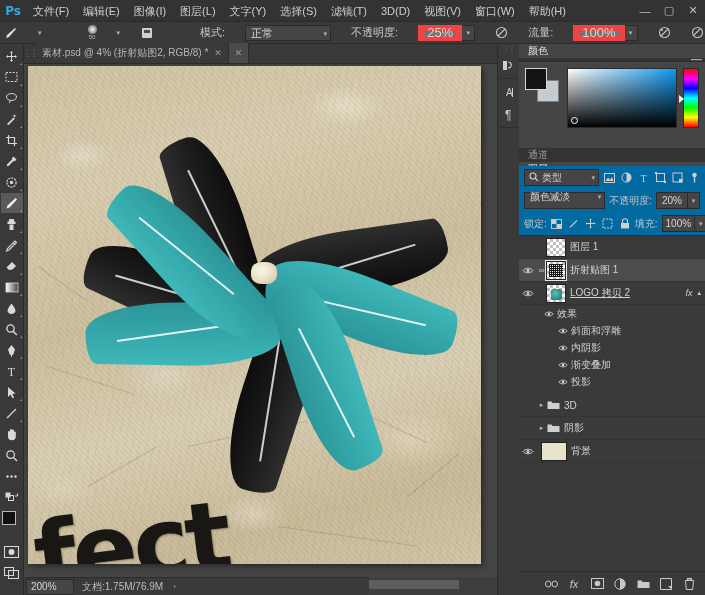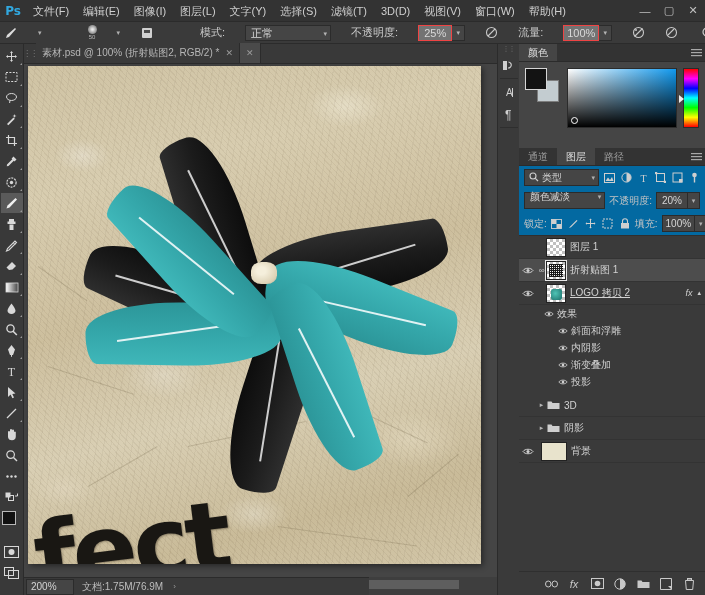--- a/index.html
+++ b/index.html
@@ -68,22 +68,22 @@
     height: 16px; background: #454545; border: 1px solid #2b2b2b;
     color: #d8d8d8; font-size: 11px; padding: 0 14px 0 5px;
     line-height: 14px; position: relative; min-width: 86px;
     display:flex; align-items:center;
   }
   .opt-select::after {
     content: '\25BE'; position: absolute; right: 3px; top: 1px;
     font-size: 7px; color: #b4b4b4;
   }
   .opt-field {
-    height: 16px; background: #737373; border: 1px solid #ef4444;
-    color: #d8d8d8; font-size: 11px; padding: 0 3px;
+    height: 16px; background: #737373; border: 6px solid #ef4444;
+    color: #d8d8d8; font-size: 13px; padding: 0 3px;
     display:flex; align-items:center; justify-content:center;
     min-width: 34px;
   }
   .opt-stepper {
     width: 13px; height: 16px; background:#454545;
     border: 1px solid #2b2b2b; border-left: none;
     display:flex; align-items:center; justify-content:center;
     font-size: 7px; color:#b4b4b4;
   }
   .opt-icon-btn {
@@ -253,20 +253,21 @@
   .dock-sep { width:18px; height:1px; background:#2e2e2e; margin:2px 0;}
 
   
   .panels {
     position:absolute; right:0; top: 44px; width: 186px; bottom: 0;
     background: #3a3a3a; display:flex; flex-direction:column;
   }
   .panel-tabs {
     height: 18px; background:#333333; display:flex; align-items:stretch;
     border-bottom: 1px solid #2b2b2b;
+    flex-direction: column;
   }
   .panel-tab {
     padding: 0 9px; display:flex; align-items:center; font-size:10px;
     color:#9e9e9e; background:#333333;
   }
   .panel-tab.active { background:#454545; color:#e0e0e0; }
   .panel-menu {
     margin-left:auto; width:18px; display:flex; align-items:center;
     justify-content:center; color:#a0a0a0; font-size:9px;
   }
@@ -613,21 +614,21 @@
           <rect x="0.5" y="0.5" width="9" height="8" fill="none" stroke="#d8d8d8" stroke-width="1"></rect>
           <rect x="4.5" y="3.5" width="10" height="8" fill="none" stroke="#d8d8d8" stroke-width="1"></rect>
         </svg>
     </div>
   </div>
 
   <div class="doc-area">
     <div class="tabsbar">
       <div class="grip">⋮⋮</div>
       <div class="tab">
-        <span>素材.psd @ 100% (折射贴图2, RGB/2) *</span>
+        <span>素材.psd @ 4% (折射贴图2, RGB/8) *</span>
         <span class="x">✕</span>
       </div>
       <div class="tab active">
         <span class="x">✕</span>
       </div>
     </div>
 
     <div class="canvas-wrap">
       <div class="canvas">
         <div class="grain"></div>

